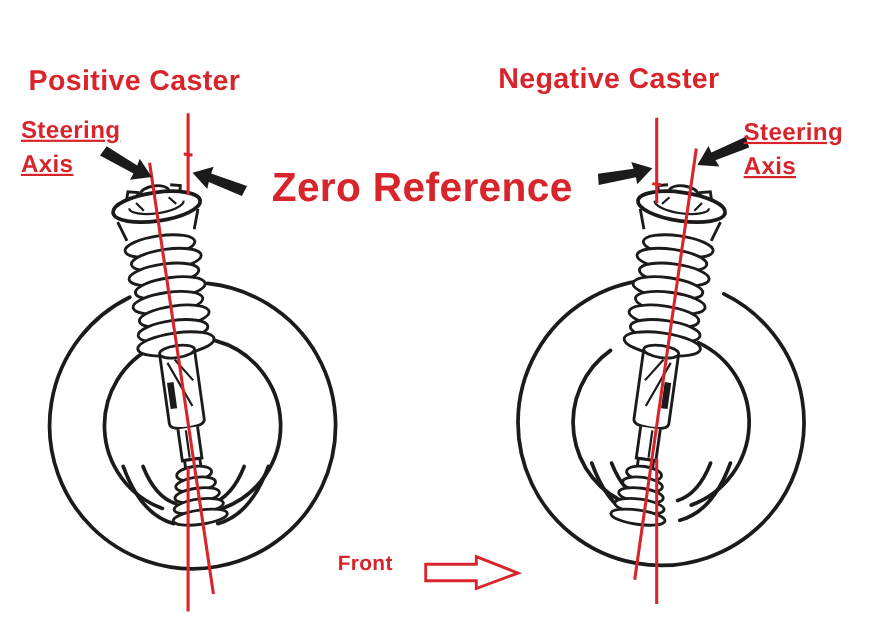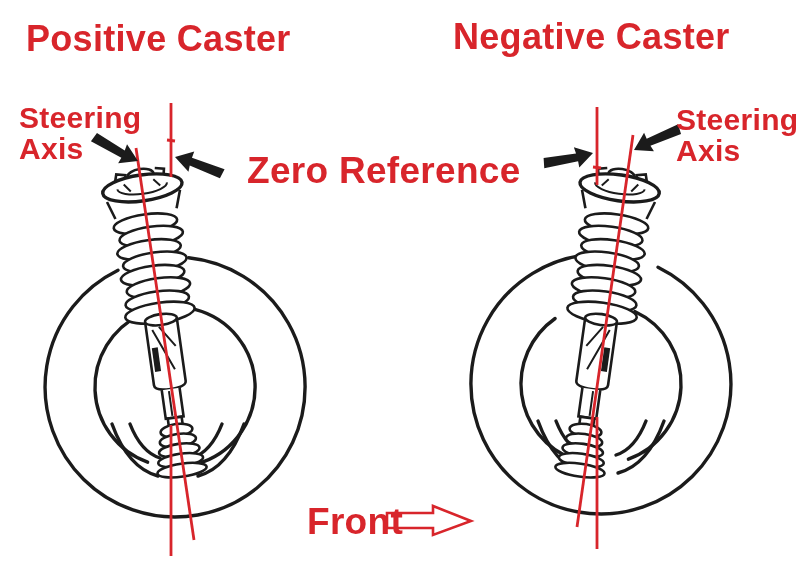--- a/index.html
+++ b/index.html
@@ -4,24 +4,24 @@
 <style>
   html,body{margin:0;padding:0;background:#e8e8e8;}
   #stage{
     position:relative;width:800px;height:563px;background:var(--background,#fff);
     font-family:"Liberation Sans",sans-serif;overflow:hidden;margin:0 auto;
   }
   .red-text{
     position:absolute;color:var(--accent_red,#d8252b);font-weight:bold;
     letter-spacing:0.3px;white-space:nowrap;line-height:1.04;
   }
-  .title{font-size:36px;}
-  .axis-label{font-size:30px;line-height:31px;}
+  .title{font-size:26px;margin-top:40px;}
+  .axis-label{font-size:22px;line-height:31px;text-decoration:underline;}
   .zero-label{font-size:37px;text-align:center;}
-  .front-label{font-size:37px;}
+  .front-label{font-size:19px;}
   svg .part{fill:#ffffff;stroke:var(--line_black,#1b1b1b);stroke-width:2.6;}
   svg .part-nf{fill:none;stroke:var(--line_black,#1b1b1b);stroke-width:2.6;}
   svg .thick{stroke-width:3.4;}
   svg .thin{stroke-width:2;}
   svg .dark{fill:var(--line_black,#1b1b1b);stroke:none;}
   svg .wheel-line{fill:none;stroke:var(--line_black,#1b1b1b);stroke-width:3.4;stroke-linecap:round;}
   svg .red-line{fill:none;stroke:var(--accent_red,#d8252b);stroke-width:2.8;stroke-linecap:butt;}
   svg .black-arrow{fill:var(--line_black,#1b1b1b);stroke:none;}
   svg .front-arrow{fill:#ffffff;stroke:var(--accent_red,#d8252b);stroke-width:2.6;stroke-linejoin:miter;}
 </style>

